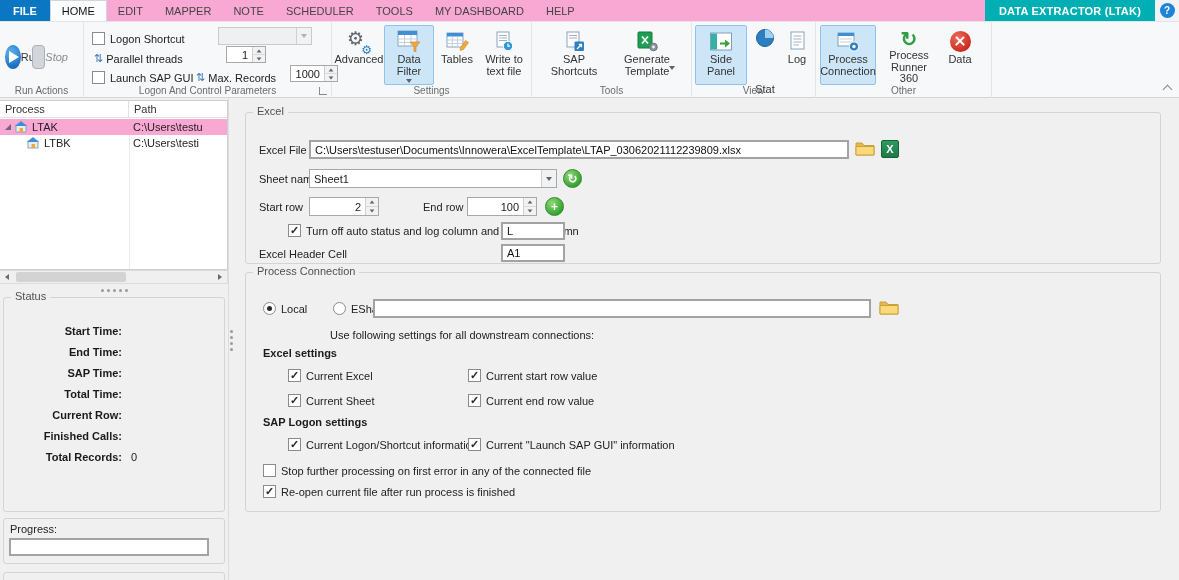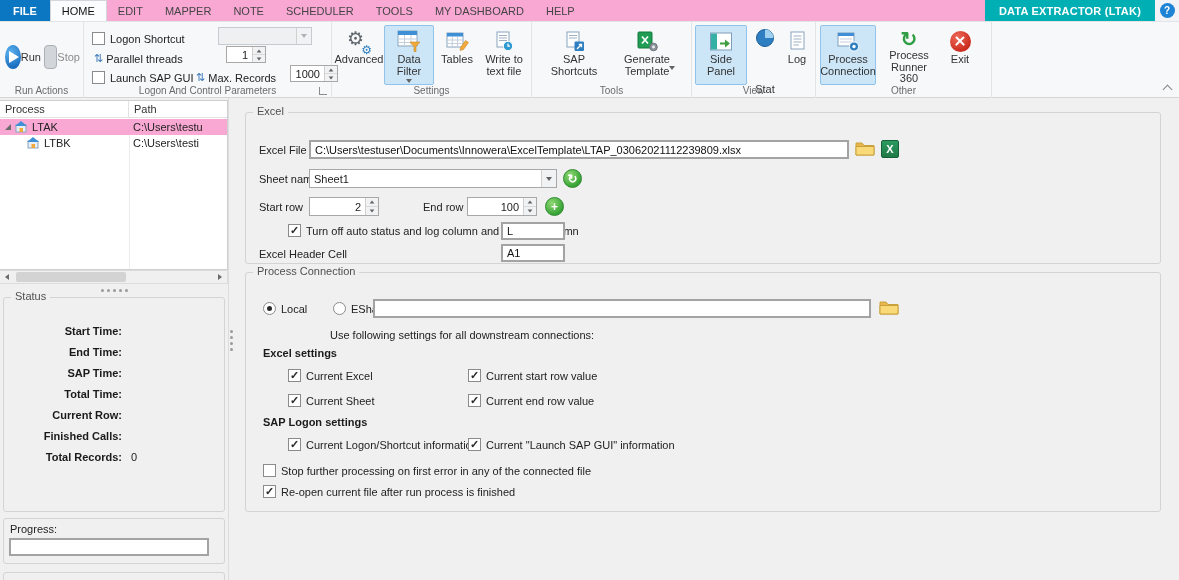--- a/index.html
+++ b/index.html
@@ -158,21 +158,21 @@
 
   <div class="ribbon">
 
     <div class="rgroup" style="left:0; width:84px;">
       <div class="bigbtn" style="left:5px;">
         <span class="icon-run">
             <span class="play"></span>
           </span>
         <span class="blabel">Run</span>
       </div>
-      <div class="bigbtn" style="left:44px;">
+      <div class="bigbtn" style="left:32px;font-style:italic;">
         <span class="icon-stop">
             <i></i>
           </span>
         <span class="blabel" style="color:#8c8c8c;">Stop</span>
       </div>
       <div class="rgroup-label">Run Actions</div>
     </div>
 
     <div class="rgroup" style="left:84px; width:248px;">
       <div class="rrow" style="top:5px; left:8px;">
@@ -361,21 +361,21 @@
           </span>
         <span class="lbl">Process Runner 360</span>
       </div>
       <div class="sbtn" style="left:126px; width:36px;">
         <span class="ic">
             <span class="icon-exit">
               <i class="a"></i>
               <i class="b"></i>
             </span>
           </span>
-        <span class="lbl">Exit</span>
+        <span class="lbl">Data</span>
       </div>
       <div class="rgroup-label">Other</div>
     </div>
 
     <span class="collapse-ic"></span>
   </div>
 
   <div class="tree">
     <div class="tree-colline"></div>
     <div class="tree-header">

